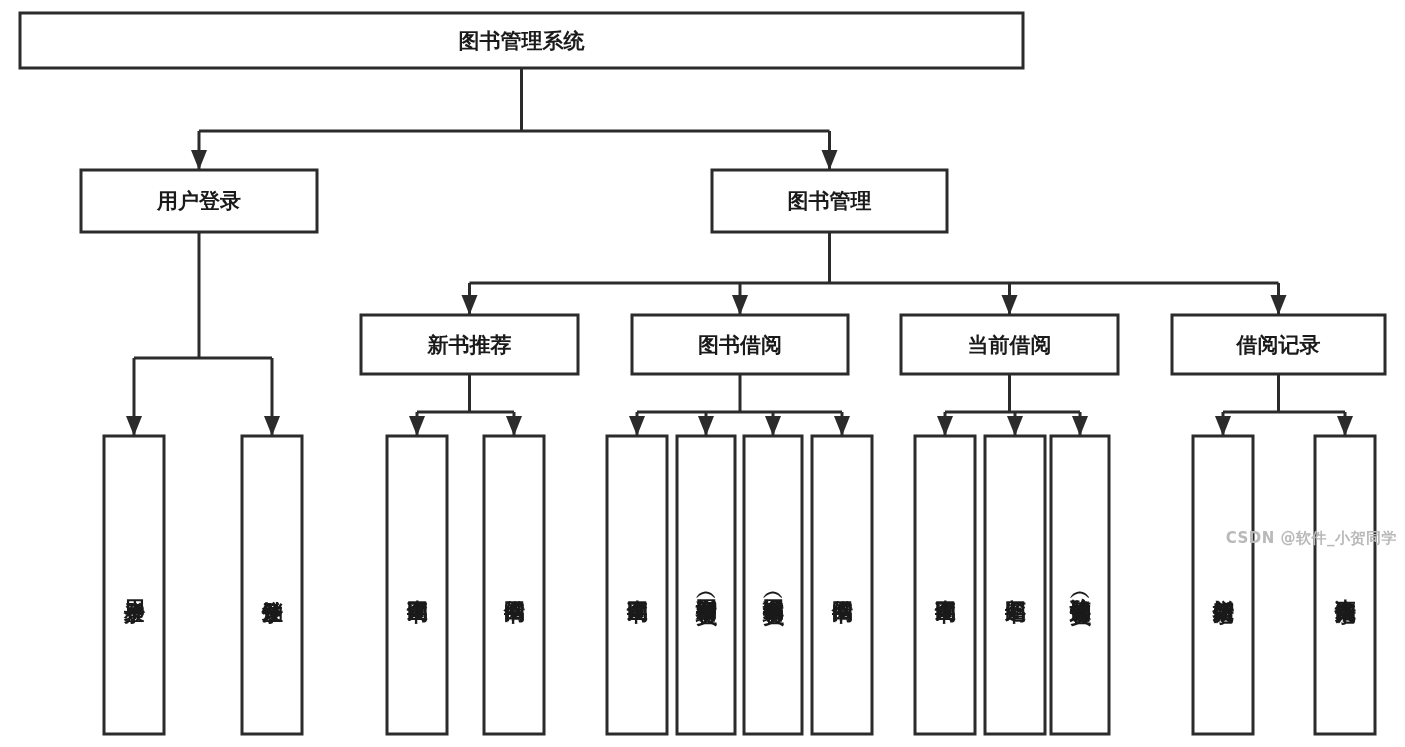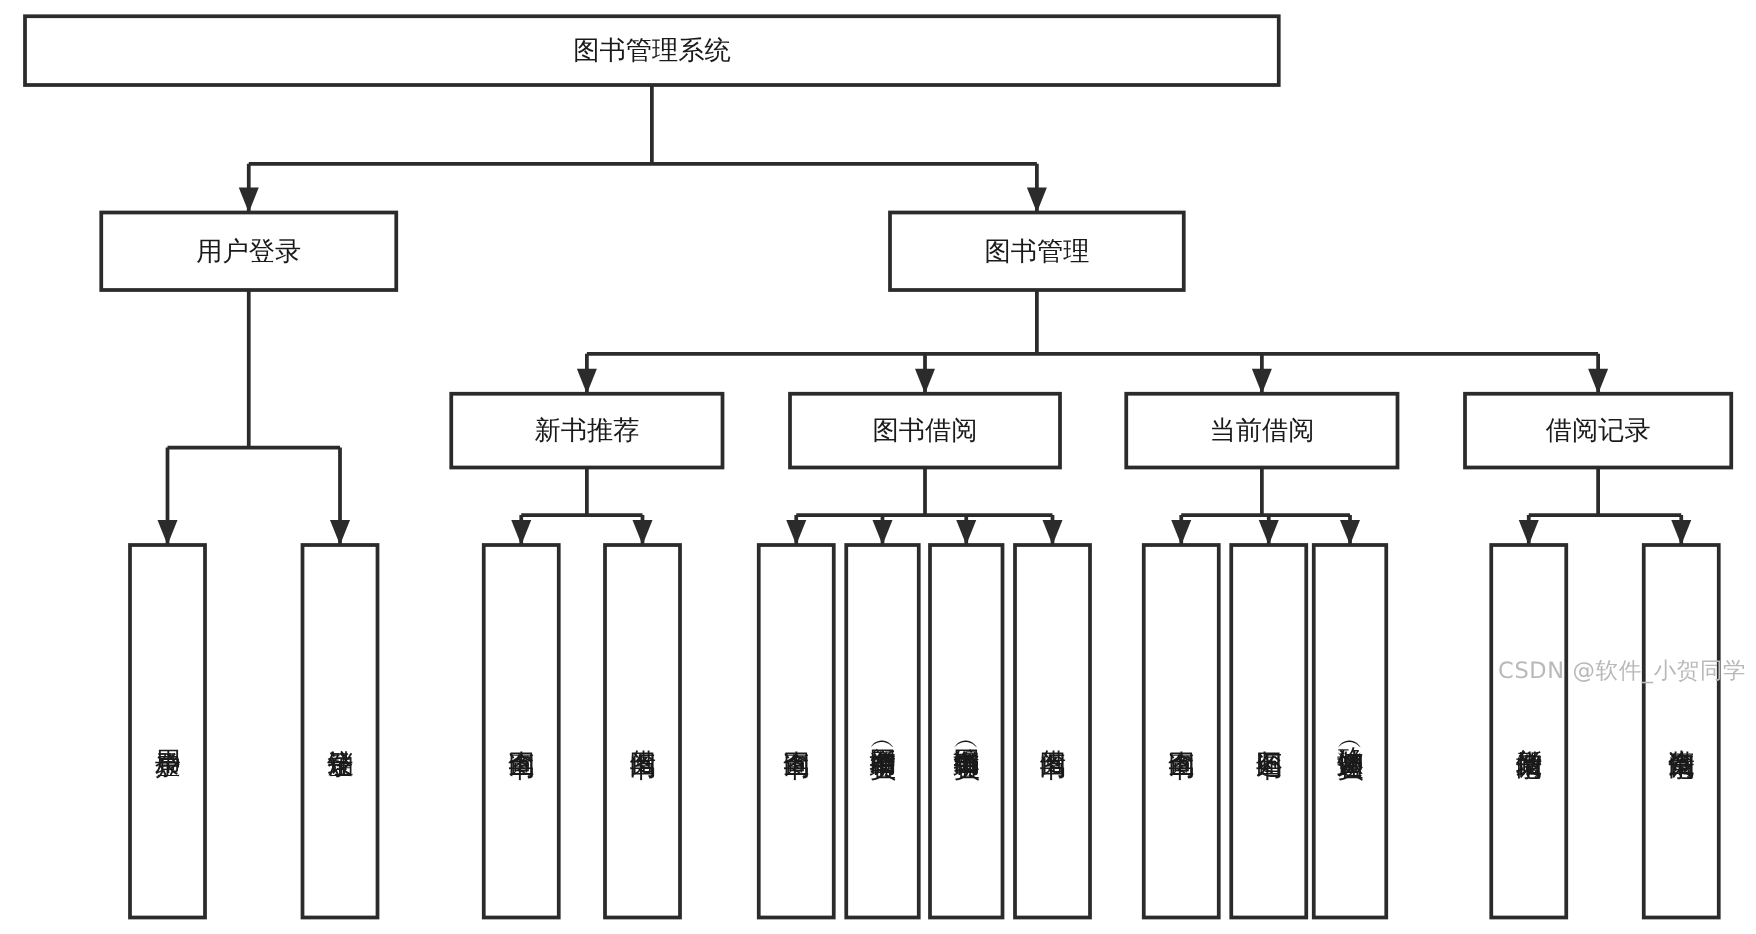--- a/index.html
+++ b/index.html
@@ -10,20 +10,21 @@
   body {
     width: 1405px;
     height: 747px;
     font-family: "DejaVu Sans", "Liberation Sans", sans-serif;
     overflow: hidden;
   }
   #diagram-root {
     position: relative;
     width: 1405px;
     height: 554px;
+    font-weight: bold;
   }
   svg.diagram {
     position: absolute;
     top: 0;
     left: 0;
     width: 1405px;
     height: 747px;
   }
   .node-rect {
     fill: #ffffff;
@@ -63,21 +64,21 @@
     color: #1a1a1a;
     letter-spacing: 1px;
     white-space: nowrap;
     text-align: center;
   }
   .watermark {
     position: absolute;
     right: 8px;
     bottom: 6px;
     font-family: "DejaVu Sans", "Liberation Sans", sans-serif;
-    font-size: 18px;
+    font-size: 15px;
     color: #b9b9b9;
     letter-spacing: 0.5px;
     white-space: nowrap;
   }
 </style>
 </head>
 <body>
 
 <div id="diagram-root">
 

